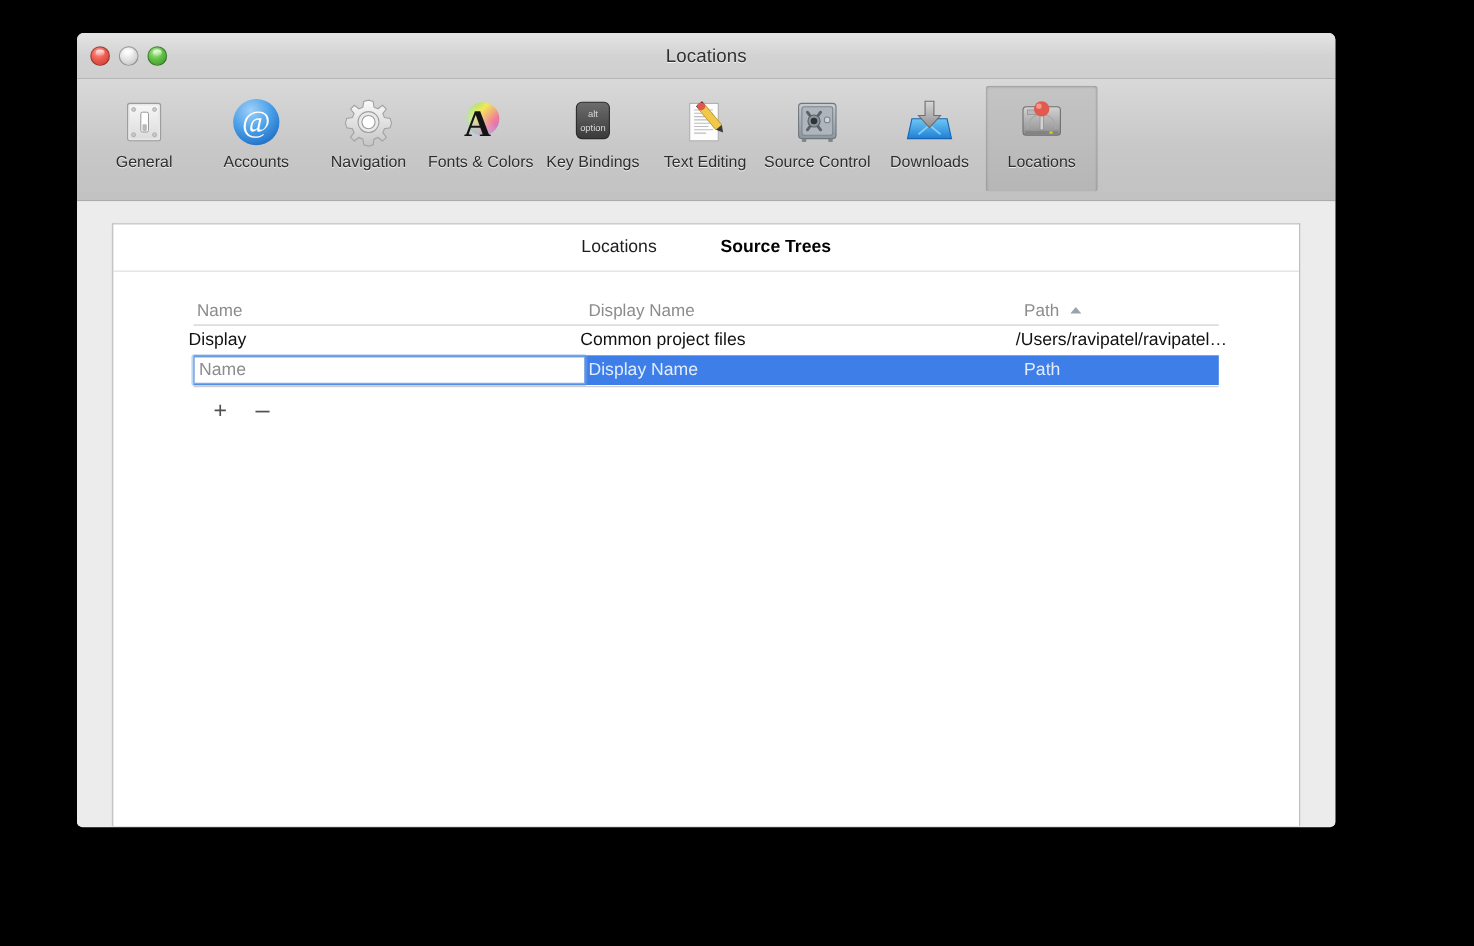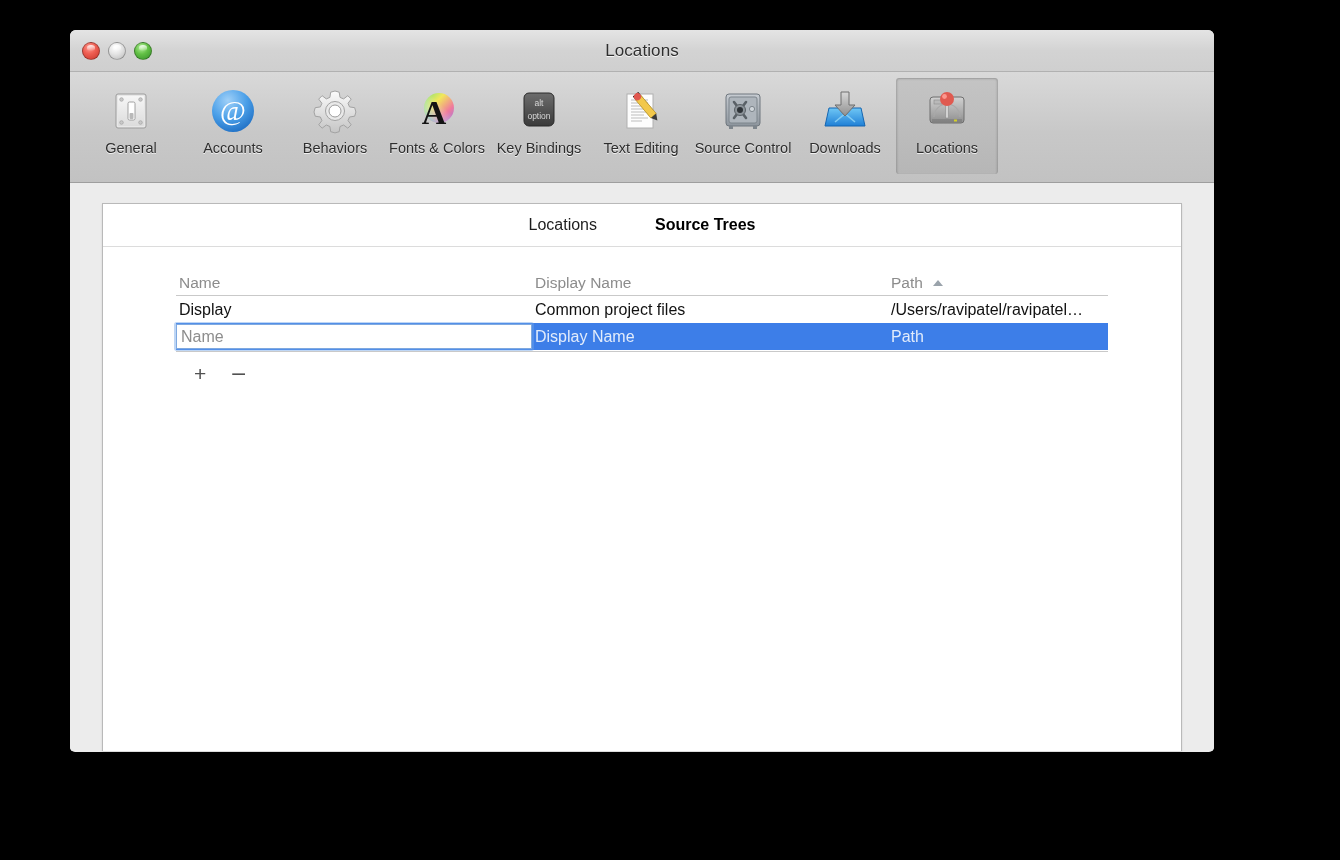--- a/index.html
+++ b/index.html
@@ -148,21 +148,21 @@
   }
   .row {
     display: flex;
     height: 27px;
     align-items: center;
     font-size: 16px;
     justify-content: center;
   }
   .col-name    { width: 356px; flex: none; padding-left: 3px; }
   .col-display { width: 356px; flex: none; padding-left: 3px; }
-  .col-path    { flex: 1;      padding-left: 3px; }
+  .col-path    { flex: 1;      padding-left: 3px; margin-left: 40px; }
 
   .header-row {
     height: 26px;
     color: #8c8c8c;
     font-size: 15.5px;
     border-bottom: 1px solid #c9c9c9;
   }
   .sort-arrow {
     display: inline-block;
     margin-left: 6px;
@@ -285,21 +285,21 @@
                 <stop offset="1" stop-color="#c5c5c5"></stop>
               </linearGradient>
             </defs>
           <g fill="url(#gg)" stroke="#a2a2a2" stroke-width="1">
             <path d="M23 3 l4.2 1.2 .8 5.2 3.6 1.5 4.2-3.2 3.4 3.4 -3.2 4.2 1.5 3.6 5.2 .8 1.2 4.3 -1.2 4.2 -5.2 .8 -1.5 3.6 3.2 4.2 -3.4 3.4 -4.2-3.2 -3.6 1.5 -.8 5.2 -4.2 1.2 -4.3-1.2 -.8-5.2 -3.6-1.5 -4.2 3.2 -3.4-3.4 3.2-4.2 -1.5-3.6 -5.2-.8 -1.2-4.2 1.2-4.3 5.2-.8 1.5-3.6 -3.2-4.2 3.4-3.4 4.2 3.2 3.6-1.5 .8-5.2z"></path>
           </g>
           <circle cx="23" cy="23" r="9.5" fill="#e9e9e9" stroke="#a2a2a2"></circle>
           <circle cx="23" cy="23" r="6" fill="#ffffff" stroke="#9b9b9b"></circle>
         </svg>
       </div>
-      <div class="tb-label">Behaviors</div>
+      <div class="tb-label">Navigation</div>
     </div>
 
 
     <div class="tb-item">
       <div class="tb-icon">
         <svg width="46" height="46" viewBox="0 0 46 46">
           <defs>
             <linearGradient id="cw1" x1="0" y1="0" x2="1" y2="1">
               <stop offset="0" stop-color="#7ee07a"></stop>
                 <stop offset="35%" stop-color="#f2e85a"></stop>

